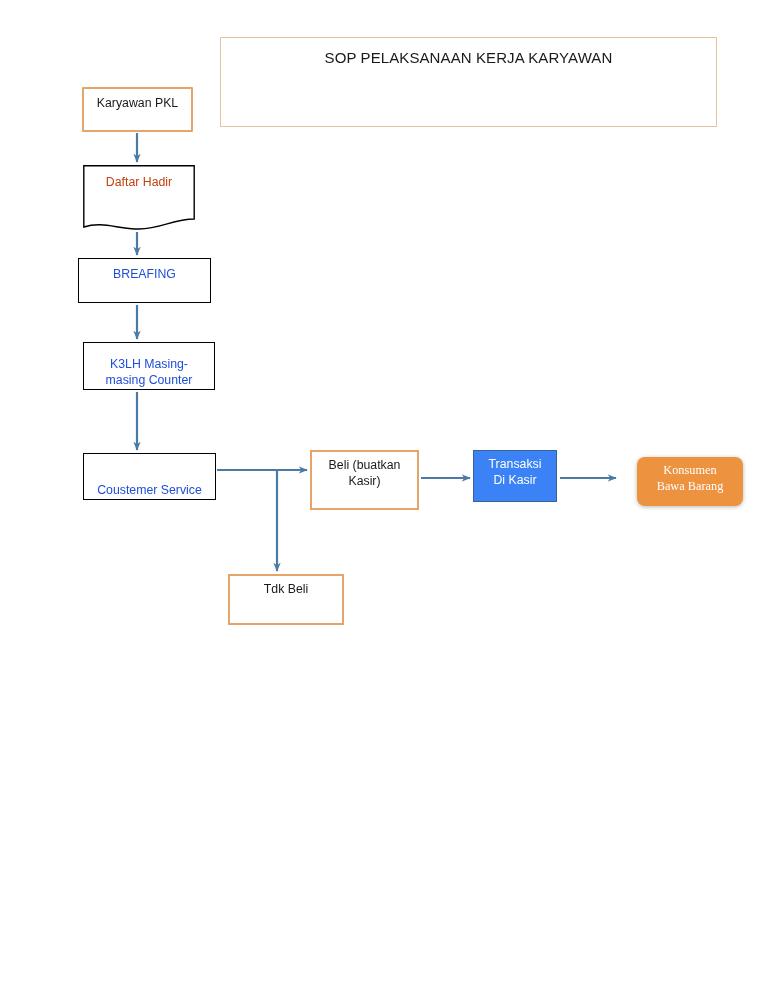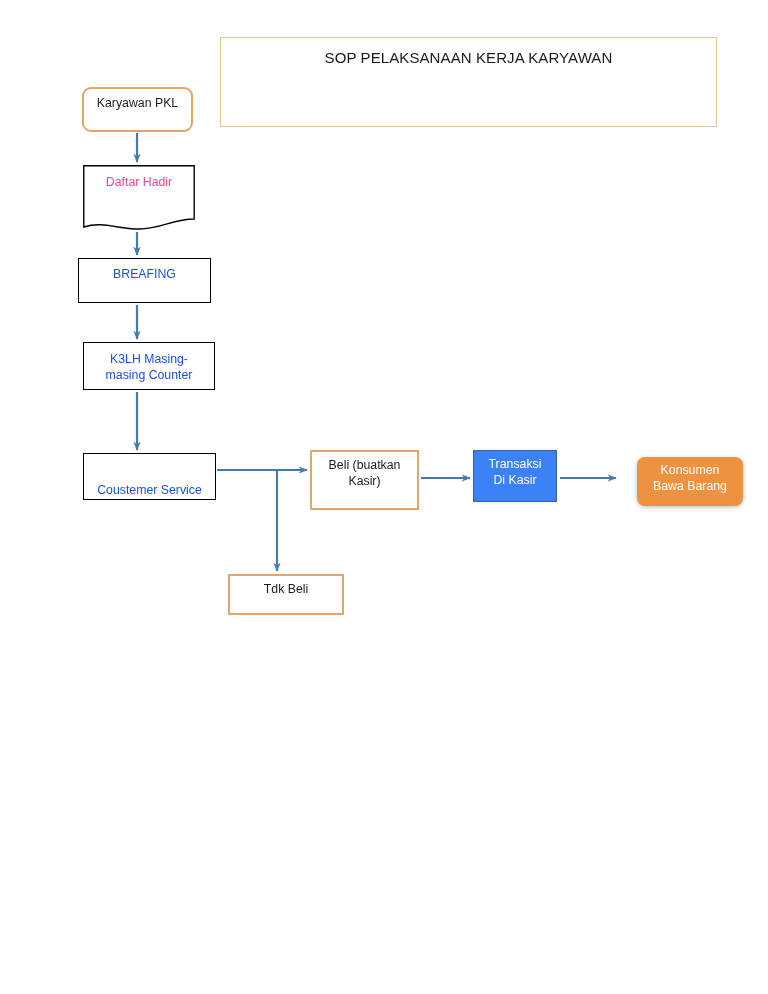--- a/index.html
+++ b/index.html
@@ -51,38 +51,38 @@
   #title-box .title-line-1 { display:block; }
   #title-box .title-line-2 { display:block; margin-top: 3px; }
 
   
   #node-karyawan {
     left: 82px;
     top: 87px;
     width: 111px;
     height: 45px;
     border: 2.2px solid #e5a568;
-    border-radius: 9px;
+    border-radius: 1px;
     background: #ffffff;
     align-items: flex-start;
     padding-top: 7px;
     font-size: 12.3px;
     color: #1a1a1a;
   }
 
   
   #node-daftar {
     left: 83px;
     top: 165px;
     width: 112px;
     height: 70px;
     align-items: flex-start;
     padding-top: 10px;
     font-size: 12.3px;
-    color: #ec4899;
+    color: #c2410c;
   }
   #node-daftar .doc-svg {
     position: absolute;
     left: 0;
     top: 0;
     width: 112px;
     height: 70px;
   }
   #node-daftar .txt { position: relative; z-index: 2; }
 
@@ -99,21 +99,21 @@
     height: 45px;
     align-items: flex-start;
     padding-top: 8px;
     font-size: 12.3px;
   }
   #node-k3lh {
     left: 83px;
     top: 342px;
     width: 132px;
     height: 48px;
-    align-items: center;
+    align-items: flex-end;
     padding-top: 4px;
     font-size: 12.3px;
   }
   #node-coustemer {
     left: 83px;
     top: 453px;
     width: 133px;
     height: 47px;
     align-items: flex-end;
     padding-top: 8px;
@@ -132,21 +132,21 @@
     width: 109px;
     height: 60px;
     align-items: flex-start;
     padding-top: 6px;
     font-size: 12.3px;
   }
   #node-tdkbeli {
     left: 228px;
     top: 574px;
     width: 116px;
-    height: 41px;
+    height: 51px;
     align-items: flex-start;
     padding-top: 6px;
     font-size: 12.3px;
   }
 
   
   #node-transaksi {
     left: 473px;
     top: 450px;
     width: 84px;
@@ -166,20 +166,21 @@
     width: 106px;
     height: 49px;
     border-radius: 8px;
     background: #ed9340;
     color: #ffffff;
     align-items: flex-start;
     padding-top: 6px;
     font-size: 12.3px;
     box-shadow: 0 1px 4px rgba(0,0,0,0.28);
     overflow: hidden;
+    font-family: Liberation Serif, serif;
   }
 
   
   #connectors {
     position: absolute;
     left: 0;
     top: 0;
     width: 768px;
     height: 994px;
     pointer-events: none;

